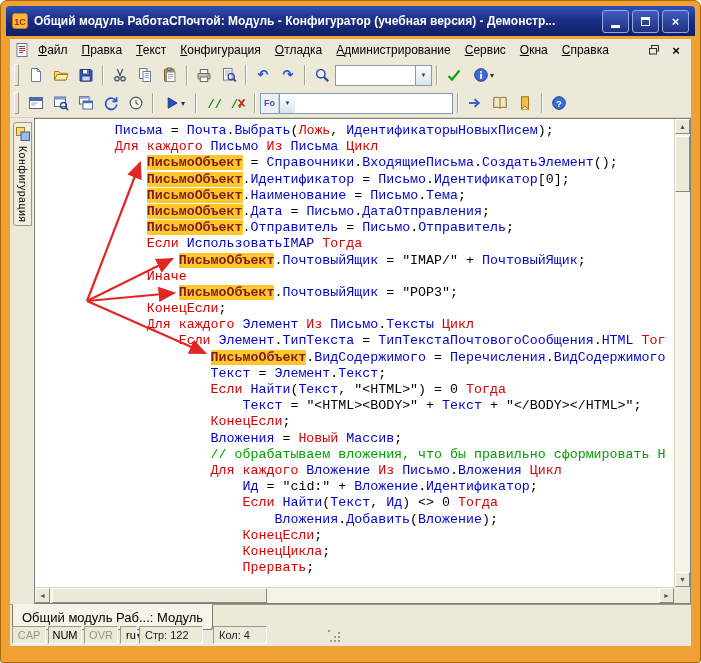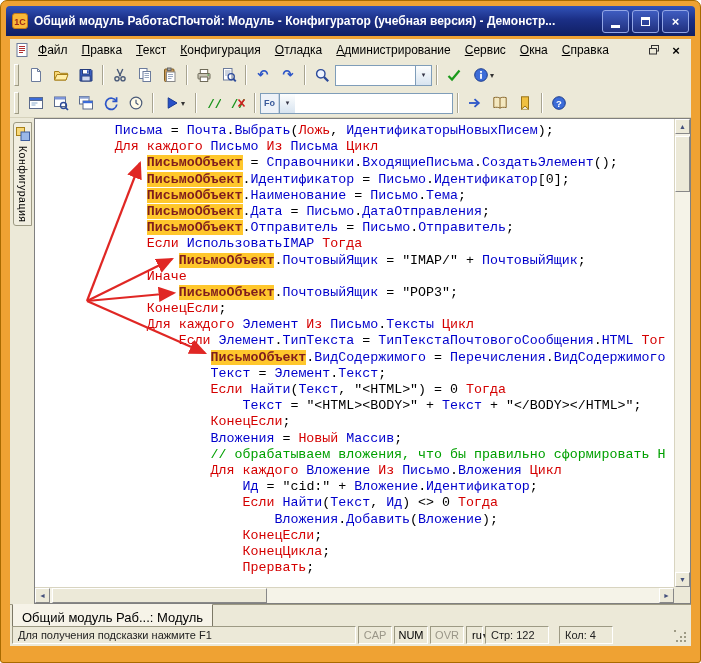--- a/index.html
+++ b/index.html
@@ -420,21 +420,20 @@
         </div>
         <div class="sb-corner"></div>
       </div>
     </div>
 
     <div class="tabstrip">
       <div class="doc-tab">Общий модуль Раб...: Модуль</div>
     </div>
 
     <div class="statusbar">
-      <div class="scell msg">Для получения подсказки нажмите F1</div>
       <div class="scell ind">CAP</div>
       <div class="scell ind on">NUM</div>
       <div class="scell ind">OVR</div>
       <div class="scell lang">
         <span>ru</span>
         <span class="dda">▾</span>
       </div>
       <div class="scell pos line">Стр: 122</div>
       <div class="scell pos col">Кол: 4</div>
       <div class="spacer"></div>

